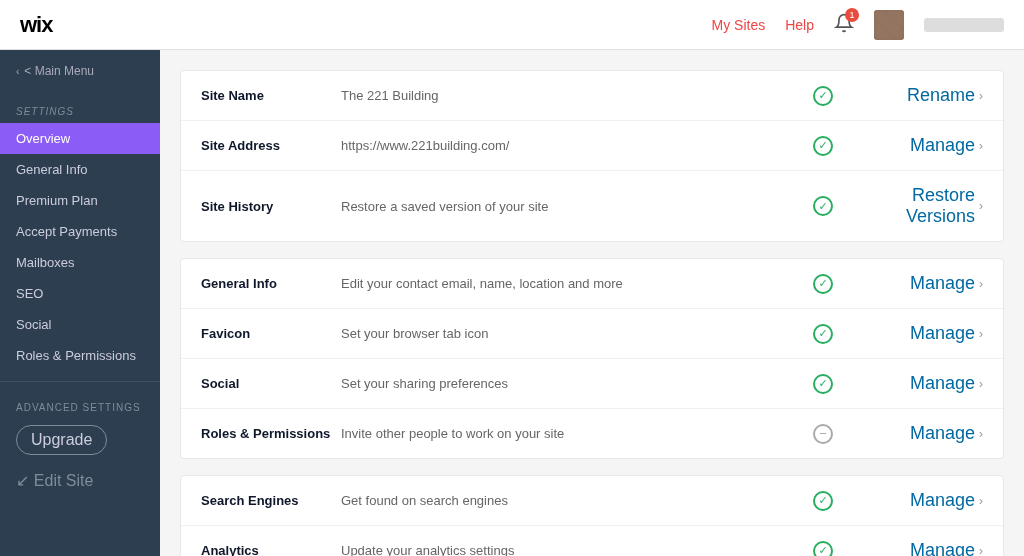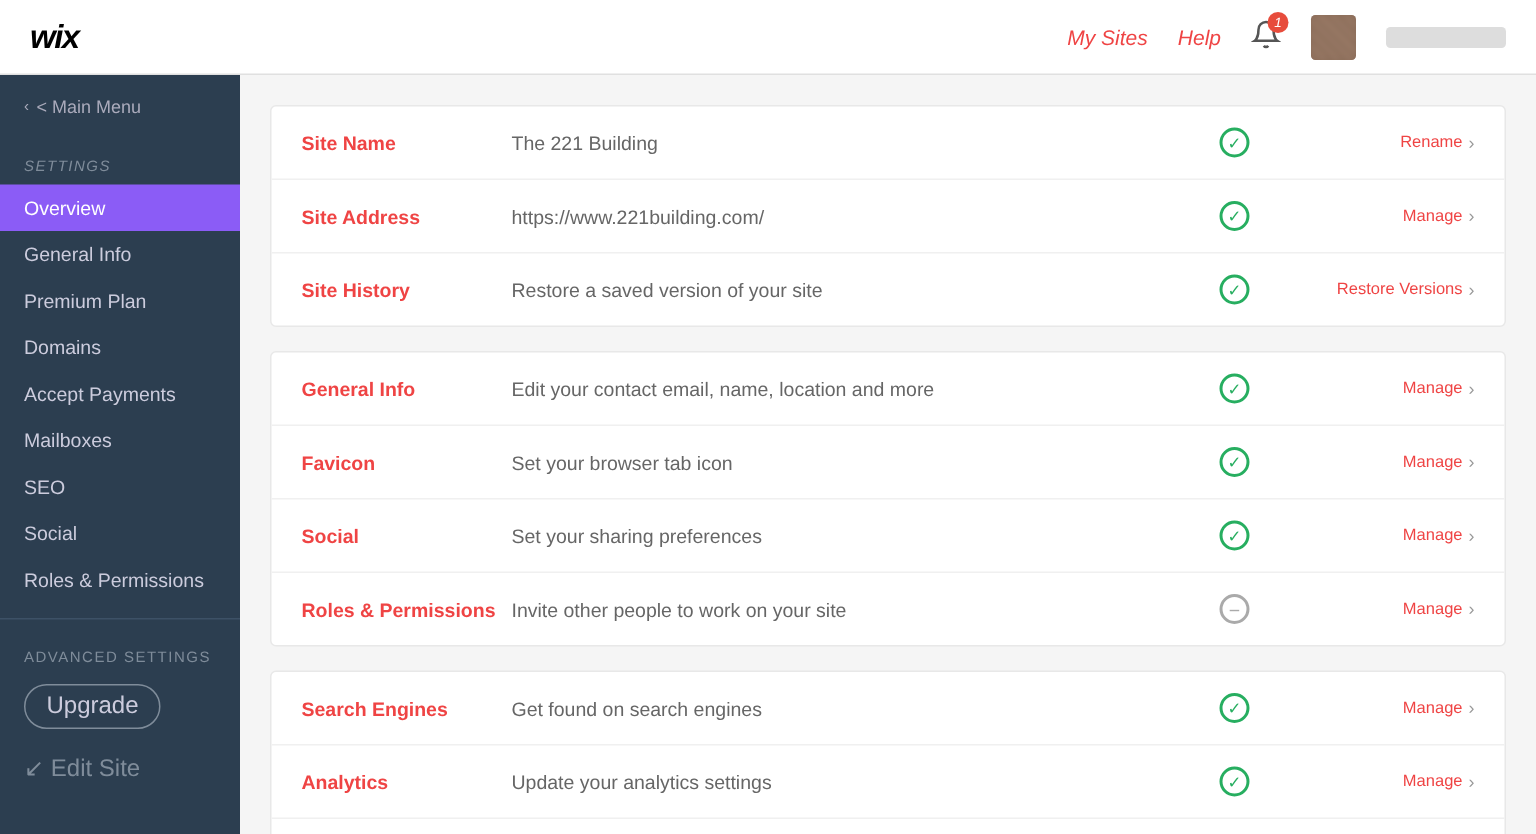--- a/index.html
+++ b/index.html
@@ -9,21 +9,20 @@
     .top-nav {
       height: 50px;
       background: #fff;
       border-bottom: 1px solid #e0e0e0;
       display: flex;
       align-items: center;
       padding: 0 20px;
       justify-content: space-between;
       flex-shrink: 0;
       z-index: 10;
-      font-style: italic;
     }
     .top-nav-left { display: flex; align-items: center; }
     .wix-logo { font-size: 22px; font-weight: bold; color: #000; letter-spacing: -1px; }
     .top-nav-right { display: flex; align-items: center; gap: 20px; }
     .top-nav-link { color: #ef4444; font-size: 14px; cursor: pointer; text-decoration: none; }
     .bell-icon { position: relative; cursor: pointer; }
     .bell-badge {
       position: absolute;
       top: -5px; right: -5px;
       background: #e74c3c;
@@ -121,21 +120,21 @@
     .settings-row {
       display: flex;
       align-items: center;
       padding: 14px 20px;
       border-bottom: 1px solid #f0f0f0;
     }
     .settings-row:last-child { border-bottom: none; }
     .row-label {
       width: 140px;
       font-weight: 600;
-      color: #ef4444;
+      color: #0f172a;
       font-size: 13px;
       flex-shrink: 0;
     }
     .row-desc {
       flex: 1;
       color: #666;
       font-size: 13px;
     }
     .row-status {
       width: 40px;
@@ -163,22 +162,22 @@
     }
     .row-action {
       width: 140px;
       display: flex;
       align-items: center;
       justify-content: flex-end;
       gap: 4px;
       flex-shrink: 0;
     }
     .action-link {
-      color: #ef4444;
-      font-size: 11px;
+      color: #0369a1;
+      font-size: 18px;
       cursor: pointer;
       text-decoration: none;
       text-align: right;
     }
     .action-chevron {
       color: #999;
       font-size: 12px;
     }
   </style>
 </head>
@@ -218,23 +217,20 @@
     <div class="sidebar-item active">
       <span>Overview</span>
     </div>
     <div class="sidebar-item">
       <span>General Info</span>
     </div>
     <div class="sidebar-item">
       <span>Premium Plan</span>
     </div>
     <div class="sidebar-item">
-      <span>Domains</span>
-    </div>
-    <div class="sidebar-item">
       <span>Accept Payments</span>
     </div>
     <div class="sidebar-item">
       <span>Mailboxes</span>
     </div>
     <div class="sidebar-item">
       <span>SEO</span>
     </div>
     <div class="sidebar-item">
       <span>Social</span>

